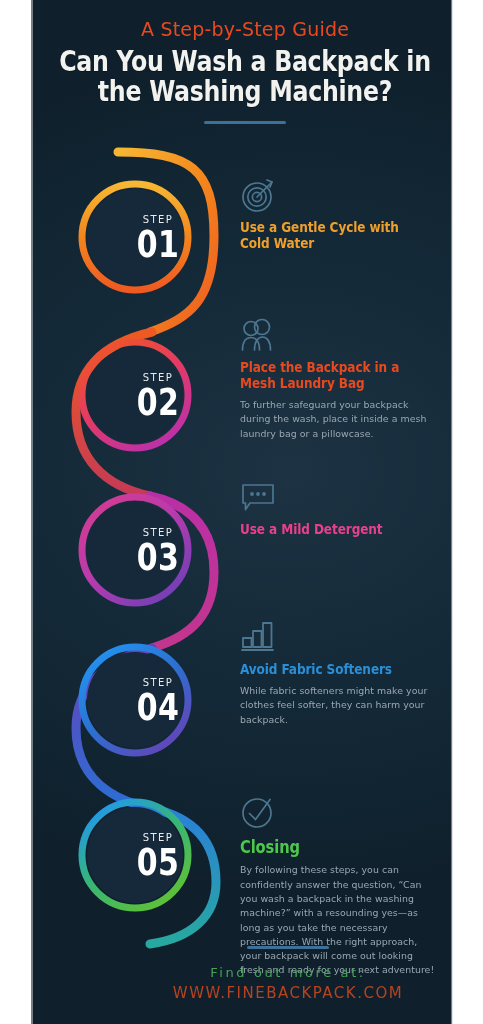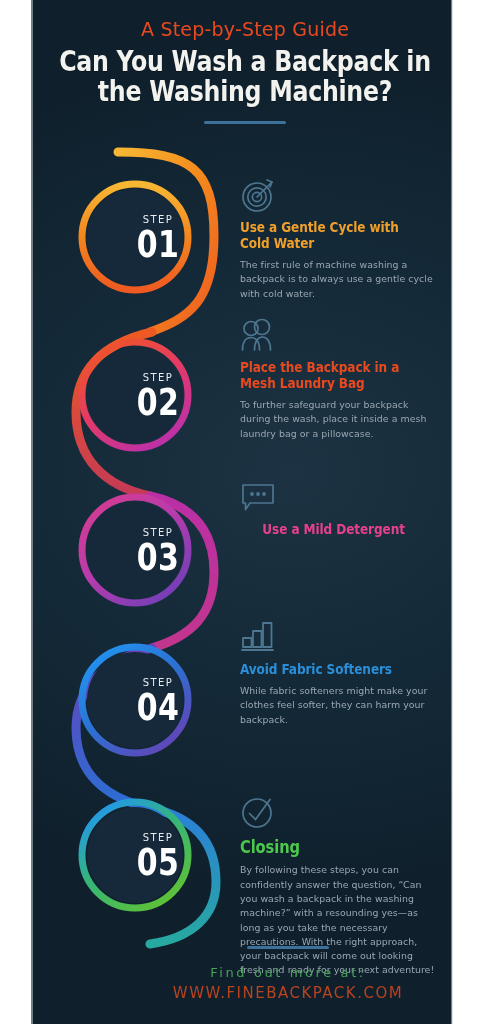--- a/index.html
+++ b/index.html
@@ -311,39 +311,38 @@
           <g fill="none" stroke="#4d7690" stroke-width="1.7">
             <circle cx="17" cy="21" r="14"></circle>
             <circle cx="17" cy="21" r="9.2"></circle>
             <circle cx="17" cy="21" r="4.6"></circle>
             <path d="M17,21 L32,6" stroke-linecap="round"></path>
             <path d="M27,4 L32,6 L30,11" stroke-linecap="round" stroke-linejoin="round"></path>
           </g>
         </svg>
       </div>
       <div class="c-title" style="color:#f0a02a;">Use a Gentle Cycle with Cold Water</div>
-      <div class="c-body">The first rule of machine washing a backpack is to always use a gentle cycle with cold water.</div>
     </div>
 
     <div class="content" style="top:316px;">
       <div class="c-icon">
         <svg width="40" height="38" viewBox="0 0 40 38">
           <g fill="none" stroke="#4d7690" stroke-width="1.7" stroke-linecap="round">
             <circle cx="22" cy="11" r="7.5"></circle>
             <circle cx="11" cy="12.5" r="7"></circle>
             <path d="M2.5,34 C2.5,25 6.5,21.5 11,21.5 C15.5,21.5 19.5,25 19.5,34"></path>
             <path d="M14.5,34 C14.5,25.5 18,21 22.5,21 C27,21 30.5,25.5 30.5,34"></path>
           </g>
         </svg>
       </div>
       <div class="c-title" style="color:#e8491f;">Place the Backpack in a Mesh Laundry Bag</div>
       <div class="c-body">To further safeguard your backpack during the wash, place it inside a mesh laundry bag or a pillowcase.</div>
     </div>
 
-    <div class="content" style="top:478px;text-align:center;">
+    <div class="content" style="top:478px;">
       <div class="c-icon">
         <svg width="40" height="38" viewBox="0 0 40 38">
           <g fill="none" stroke="#4d7690" stroke-width="1.7" stroke-linejoin="round">
             <path d="M3,7 L33,7 L33,25 L10,25 L5.5,31.5 L5.5,25 L3,25 Z"></path>
           </g>
           <g fill="#4d7690">
             <circle cx="12" cy="16" r="1.9"></circle>
             <circle cx="18" cy="16" r="1.9"></circle>
             <circle cx="24" cy="16" r="1.9"></circle>
           </g>

